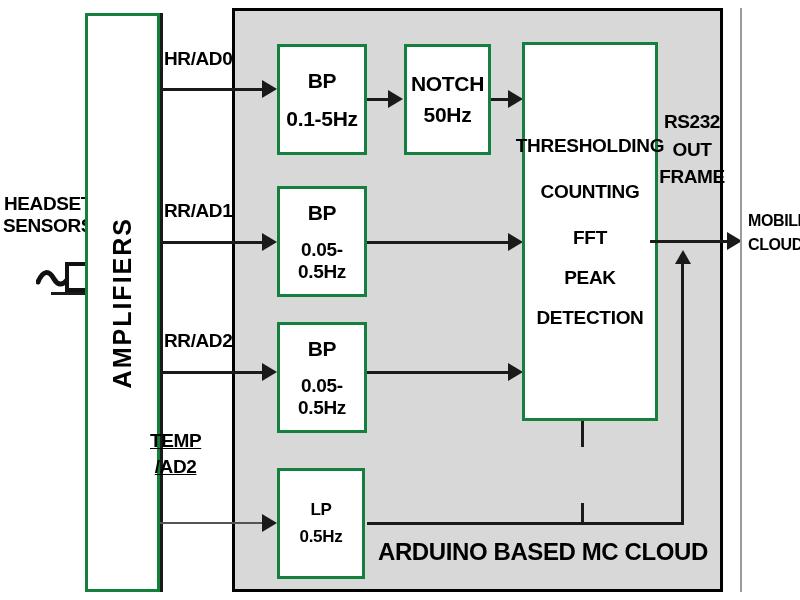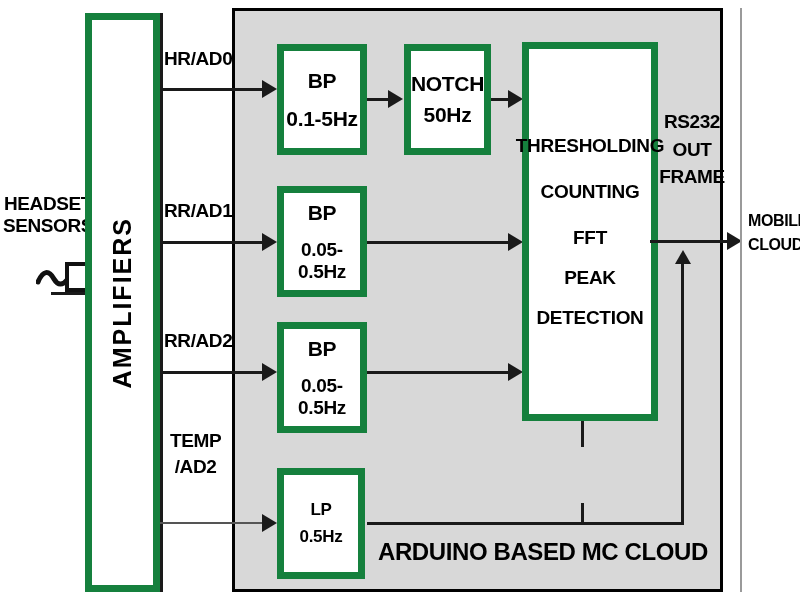--- a/index.html
+++ b/index.html
@@ -14,21 +14,21 @@
     position: relative;
     width: 800px;
     height: 600px;
     background: #ffffff;
     overflow: hidden;
   }
   
   .box {
     position: absolute;
     background: #ffffff;
-    border: 7px solid #15803d;
+    border: 3px solid #15803d;
     box-sizing: border-box;
     display: flex;
     flex-direction: column;
     align-items: center;
     justify-content: center;
     text-align: center;
     color: #000000;
     font-weight: bold;
     letter-spacing: -0.3px;
   }
@@ -165,21 +165,21 @@
   <div class="arrow-r" style="left:262px; top:363px;"></div>
 
   <div class="box" id="bp3" style="left:277px; top:322px; width:90px; height:111px; font-size:21px;">
     <span class="line1">BP</span>
     <span class="line2" style="margin-top:14px; font-size:19px;">0.05-0.5Hz</span>
   </div>
 
   <div class="hline" style="left:367px; top:371px; width:144px;"></div>
   <div class="arrow-r" style="left:508px; top:363px;"></div>
 
-  <div class="lbl" style="left:170px; top:428px; font-size:19px; line-height:1.35;">
+  <div class="lbl" style="left:150px; top:428px; font-size:19px; line-height:1.35;text-decoration:underline;">
     <span>TEMP</span><br>
     <span>/AD2</span>
   </div>
 
   <div class="hline" style="left:160px; top:522px; width:112px; height:2px; background:#555;"></div>
   <div class="arrow-r" style="left:262px; top:514px;"></div>
 
   <div class="box" id="lp1" style="left:277px; top:468px; width:88px; height:111px; font-size:17px;">
     <span class="line1">LP</span>
     <span class="line2" style="margin-top:7px;">0.5Hz</span>

